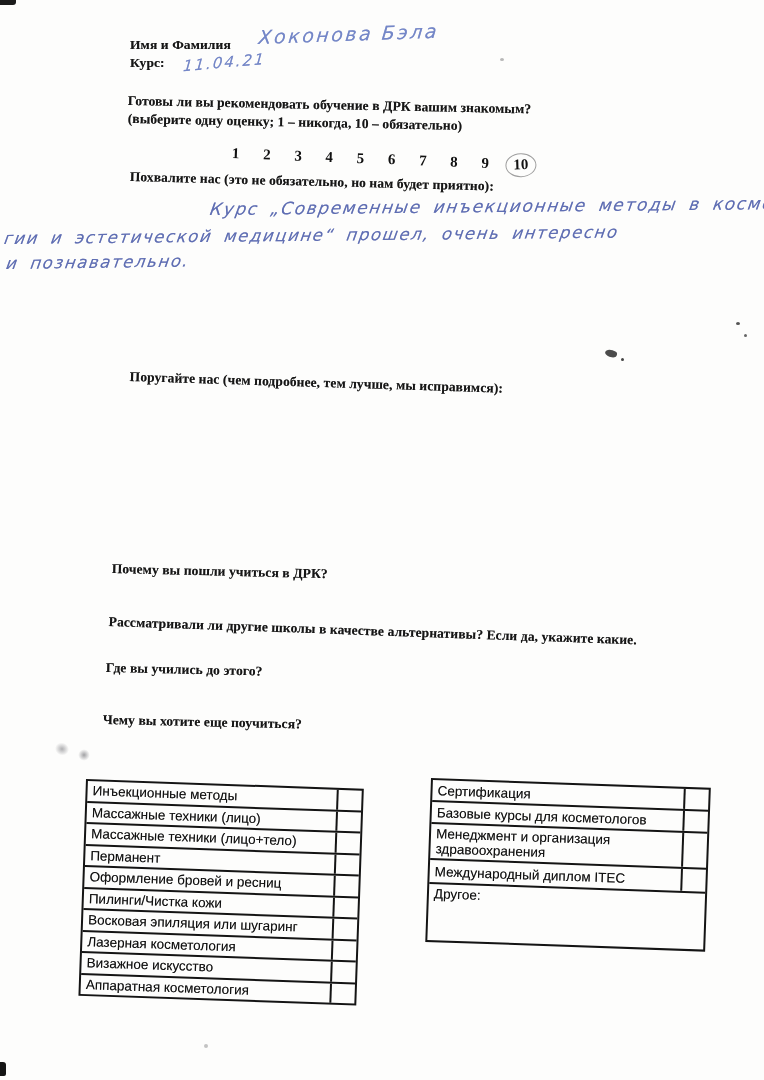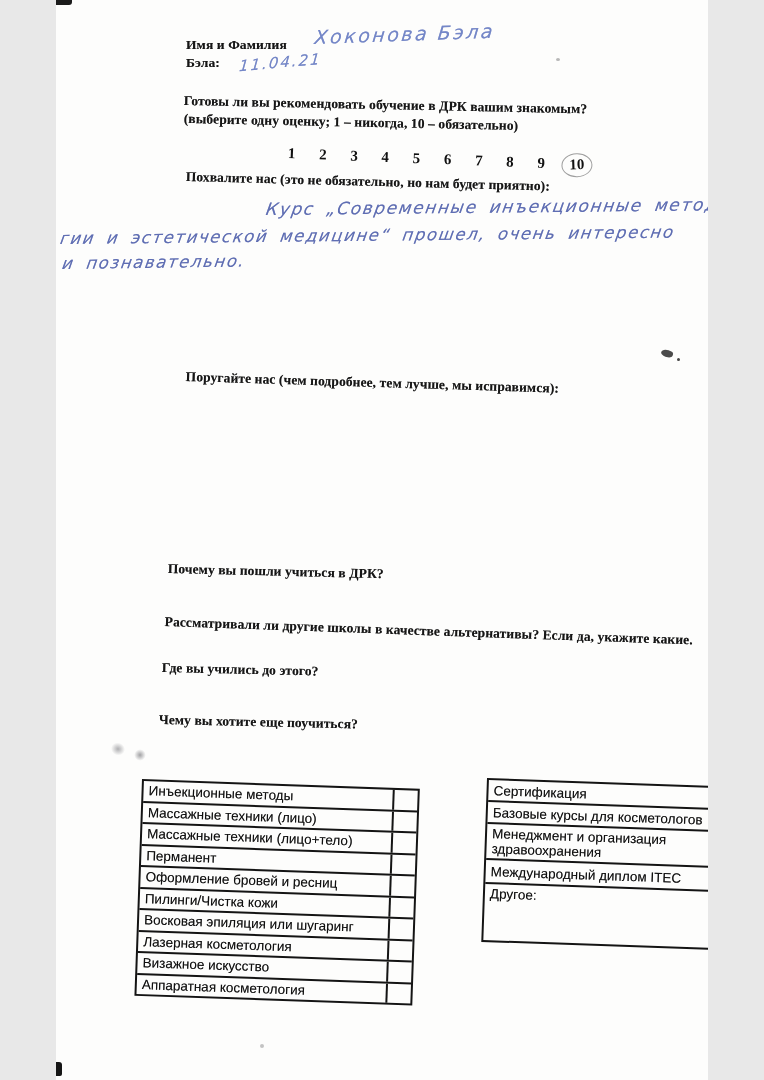--- a/index.html
+++ b/index.html
@@ -1,21 +1,21 @@
 <!DOCTYPE html>
 <html><head>
 <meta charset="utf-8">
 <style>
   * { margin: 0; padding: 0; box-sizing: border-box; }
   html, body { background: #e8e8e8; }
   body { font-family: "Liberation Serif", serif; }
 
   .page {
     position: relative;
-    width: 652px; height: 1080px;
+    width: 764px; height: 1080px;
     margin: 0 auto;
     background: #fdfdfc;
     overflow: hidden;
   }
 
   .abs { position: absolute; transform-origin: left top; }
 
   
   .printed {
     color: #161616;
@@ -91,21 +91,21 @@
   <div class="artifact" style="left:605px; top:350px; width:12px; height:7px; background:#2c2c2c; border-radius:60% 40% 50% 50%; transform:rotate(18deg); opacity:0.85;"></div>
   <div class="artifact" style="left:621px; top:358px; width:3px; height:3px; background:#444; border-radius:50%;"></div>
   <div class="artifact" style="left:736px; top:322px; width:4px; height:3px; background:#555; border-radius:50%;"></div>
   <div class="artifact" style="left:744px; top:334px; width:3px; height:3px; background:#666; border-radius:50%;"></div>
   <div class="artifact" style="left:0; top:1062px; width:6px; height:14px; background:#151515; border-radius:0 3px 2px 0;"></div>
   <div class="artifact" style="left:204px; top:1044px; width:4px; height:4px; background:#c3c3c3; border-radius:50%;"></div>
   <div class="artifact" style="left:500px; top:58px; width:4px; height:3px; background:#b8b8b8; border-radius:50%;"></div>
 
   <div class="abs printed" style="left:130px; top:37px;">Имя и Фамилия</div>
   <div class="abs hand hand-name" style="left:260px; top:26px; transform:rotate(-2deg) skewX(-8deg);">Хоконова Бэла</div>
-  <div class="abs printed" style="left:130px; top:55px;">Бэла:</div>
+  <div class="abs printed" style="left:130px; top:55px;">Курс:</div>
   <div class="abs hand hand-date" style="left:184px; top:57px; transform:rotate(-5deg) skewX(-10deg);">11.04.21</div>
 
   <div class="abs printed" style="left:128px; top:93px; transform:rotate(1.2deg);">Готовы ли вы рекомендовать обучение в ДРК вашим знакомым?</div>
   <div class="abs printed" style="left:128px; top:111px; transform:rotate(1.2deg);">(выберите одну оценку; 1 – никогда, 10 – обязательно)</div>
 
   <div class="abs scale" style="left:229px; top:145px; transform:rotate(2.2deg);">
     <span>1</span>
     <span>2</span>
     <span>3</span>
     <span>4</span>

